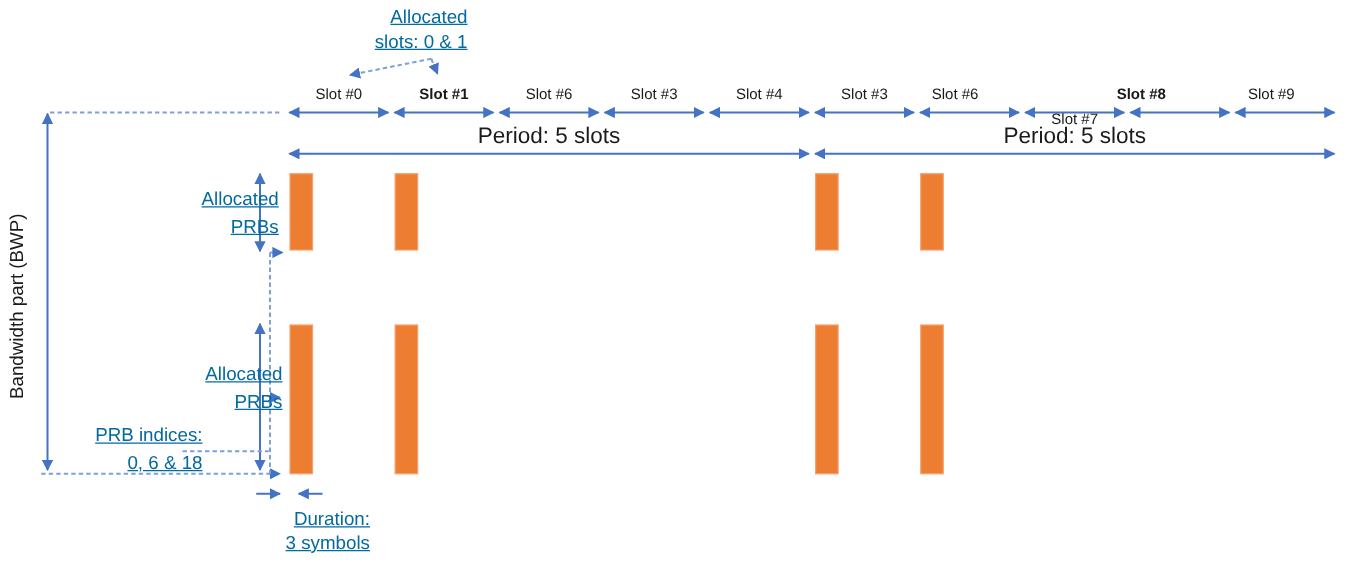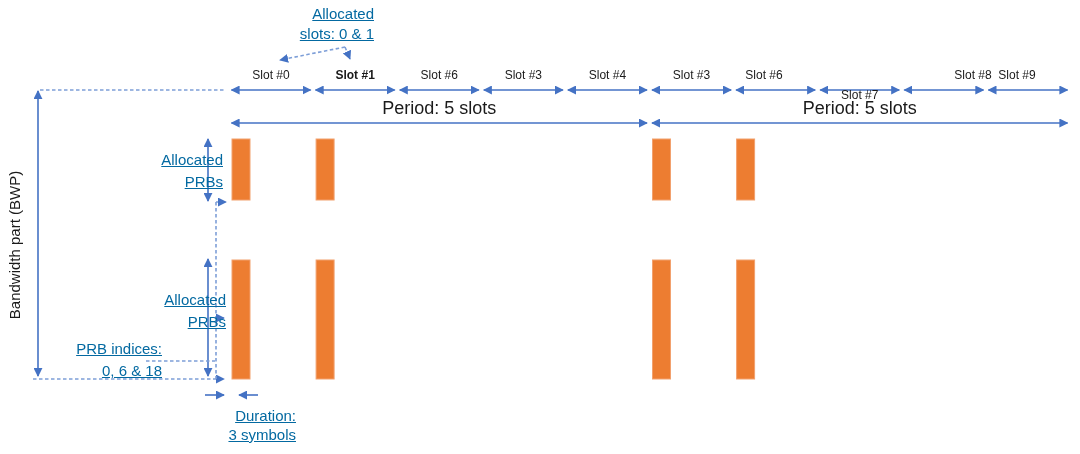--- a/index.html
+++ b/index.html
@@ -103,17 +103,17 @@
 3 symbols</div>
 
 <div class="slot-label" style="left: 229px; width: 84.1px;">Slot #0</div>
     <div class="slot-label" style="left: 313.1px; width: 84.1px; font-weight: bold;">Slot #1</div>
     <div class="slot-label" style="left: 397.2px; width: 84.1px;">Slot #6</div>
     <div class="slot-label" style="left: 481.3px; width: 84.1px;">Slot #3</div>
     <div class="slot-label" style="left: 565.4px; width: 84.1px;">Slot #4</div>
     <div class="slot-label" style="left: 649.5px; width: 84.1px;">Slot #3</div>
     <div class="slot-label" style="left: 722px; width: 84.1px;">Slot #6</div>
     <div class="slot-label" style="left: 817.7px; width: 84.1px; margin-top: 20px;">Slot #7</div>
-    <div class="slot-label" style="left: 931px; width: 84.1px;">Slot #8</div>
+    <div class="slot-label" style="left: 871px; width: 84.1px; font-weight: bold;">Slot #8</div>
     <div class="slot-label" style="left: 975px; width: 84.1px;">Slot #9</div>
     <div class="period-label" style="left: 229px; width: 420.5px;">Period: 5 slots</div>
     <div class="period-label" style="left: 649.5px; width: 420.5px;">Period: 5 slots</div>
   </div>
 
 </body></html>

